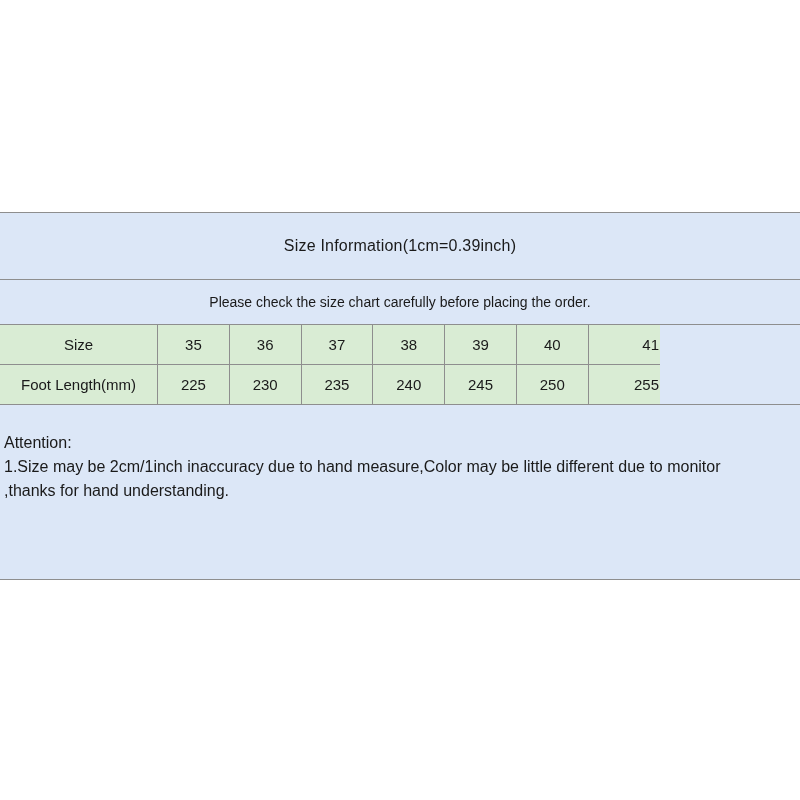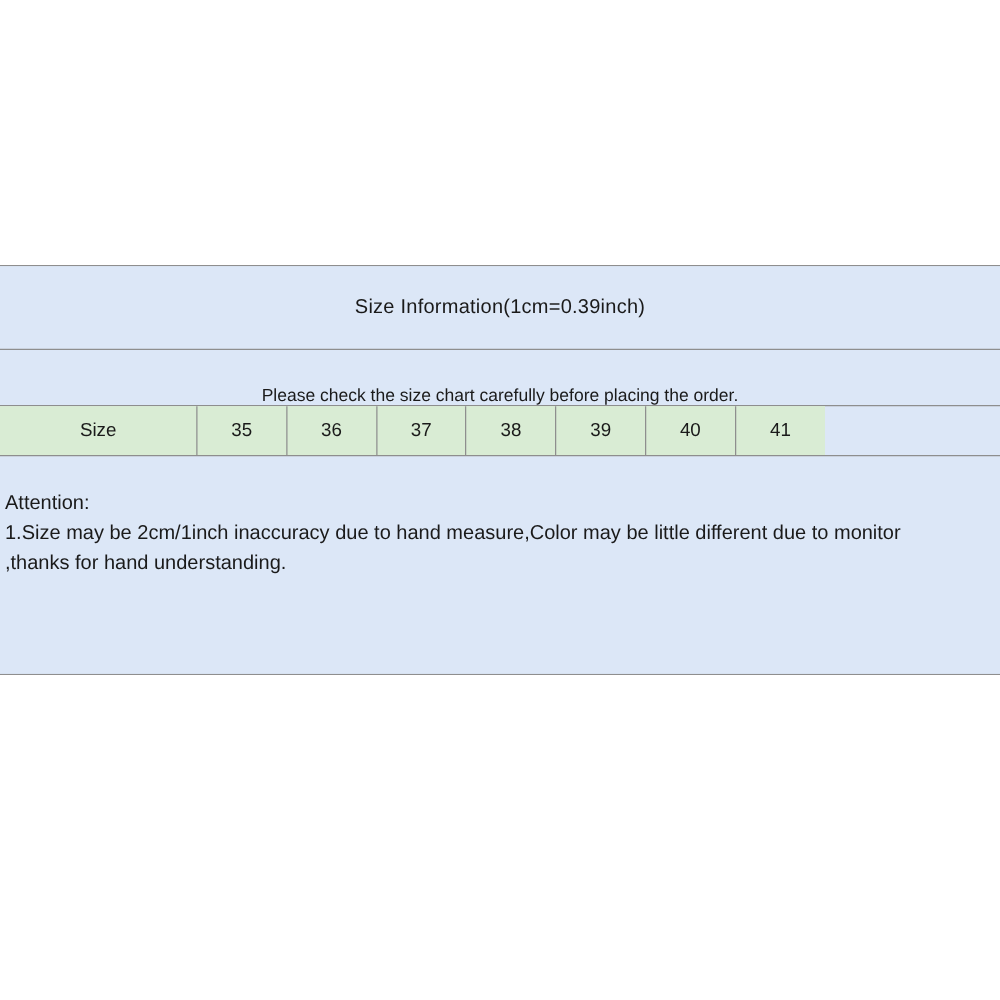--- a/index.html
+++ b/index.html
@@ -36,21 +36,21 @@
     border-bottom: 1px solid #8e8e8e;
   }
   .title-row .title-text {
     font-size: 16px;
     color: #1a1a1a;
     letter-spacing: 0.2px;
   }
   .note-row {
     height: 44px;
     display: flex;
-    align-items: flex-end;
+    align-items: center;
     justify-content: center;
     background: #dce7f7;
     border-bottom: 1px solid #8e8e8e;
   }
   .note-row .note-text {
     font-size: 14px;
     color: #1a1a1a;
   }
   table.size-table {
     width: 660px;
@@ -64,20 +64,21 @@
     border-top: none;
     height: 37px;
     text-align: center;
     vertical-align: middle;
     font-size: 15px;
     color: #1a1a1a;
     background: #d9ecd4;
   }
   table.size-table tr td:last-child {
     border-right: none;
+    text-align: right;
   }
   table.size-table tr:last-child td {
     border-bottom: none;
   }
   table.size-table td.label-cell {
     width: 155px;
   }
   .attention-block {
     background: #dce7f7;
     border-top: 1px solid #8e8e8e;
@@ -111,20 +112,30 @@
           <tr>
         <td class="label-cell">Size</td>
         <td>35</td>
         <td>36</td>
         <td>37</td>
         <td>38</td>
         <td>39</td>
         <td>40</td>
         <td>41</td>
       </tr>
+      <tr>
+        <td class="label-cell">Foot Length(mm)</td>
+        <td>225</td>
+        <td>230</td>
+        <td>235</td>
+        <td>240</td>
+        <td>245</td>
+        <td>250</td>
+        <td>255</td>
+      </tr>
     </tbody>
       </table>
 
     <div class="attention-block">
       <div class="line">Attention:</div>
       <div class="line">1.Size may be 2cm/1inch inaccuracy due to hand measure,Color may be little different due to monitor</div>
       <div class="line">,thanks for hand understanding.</div>
     </div>
 
   </div>

